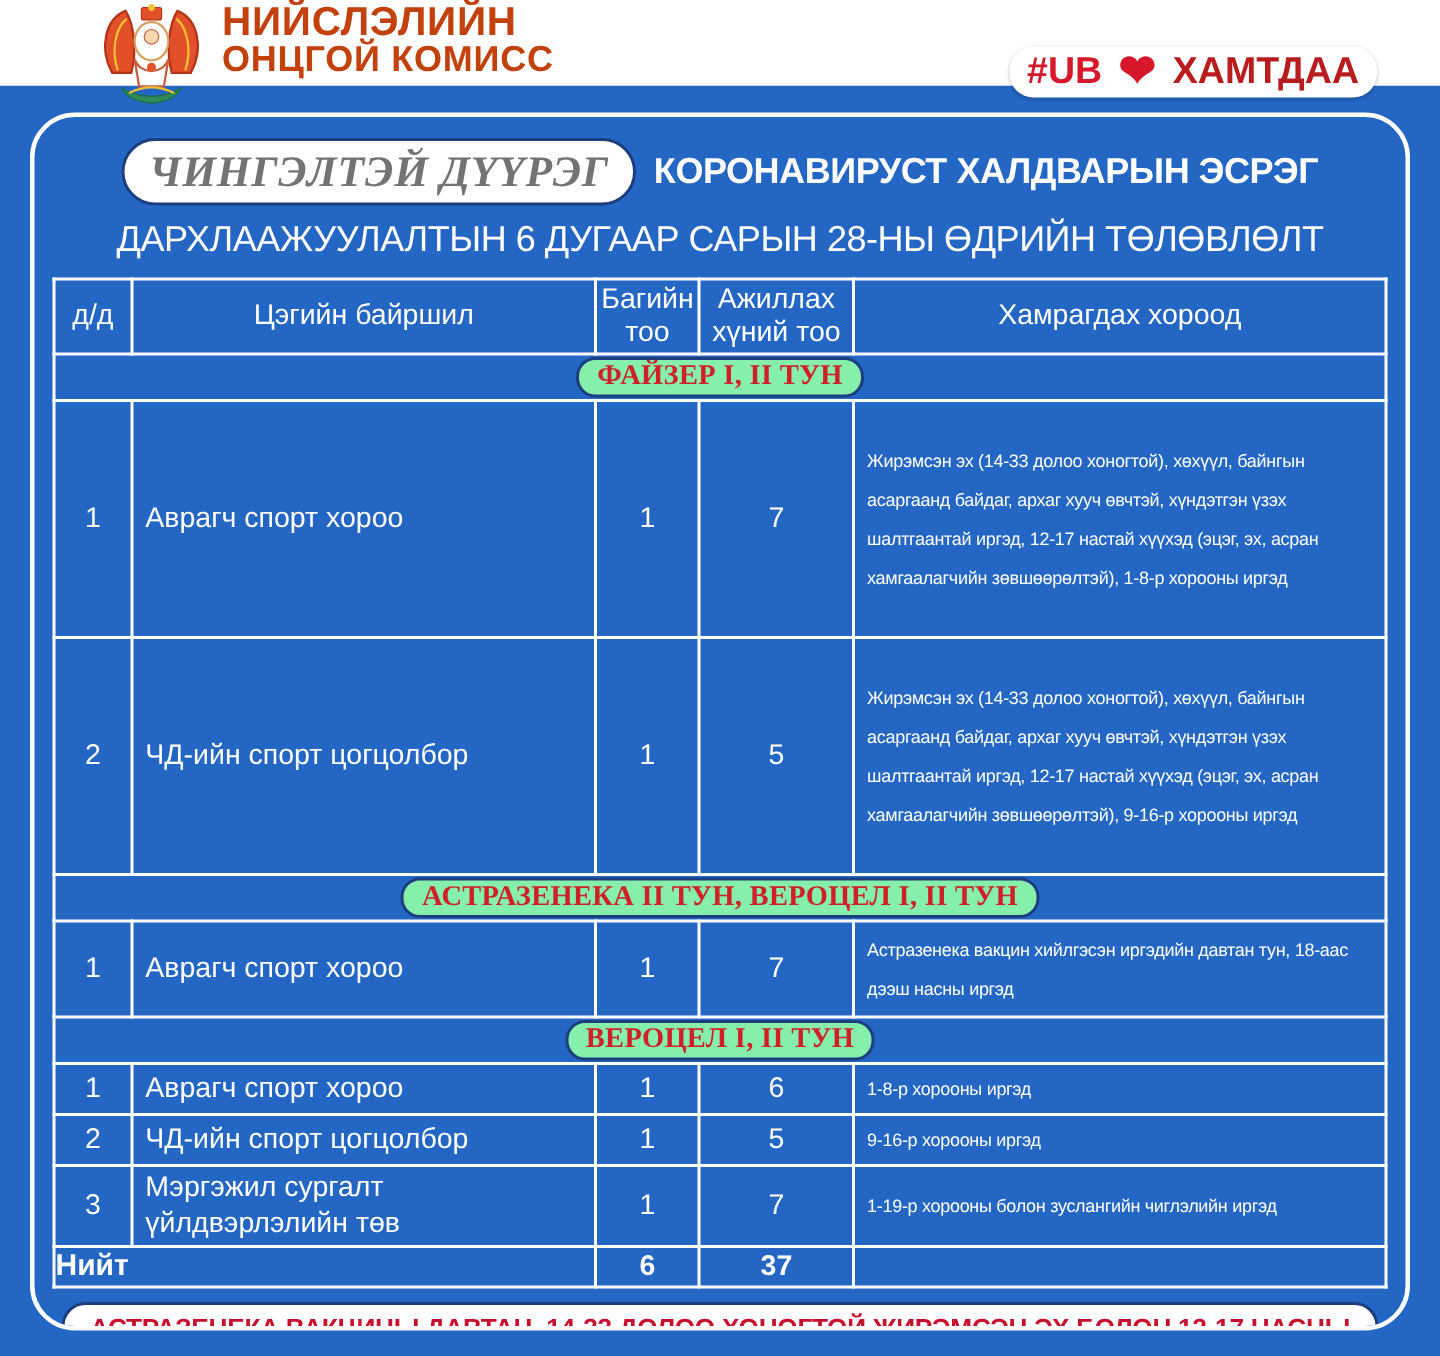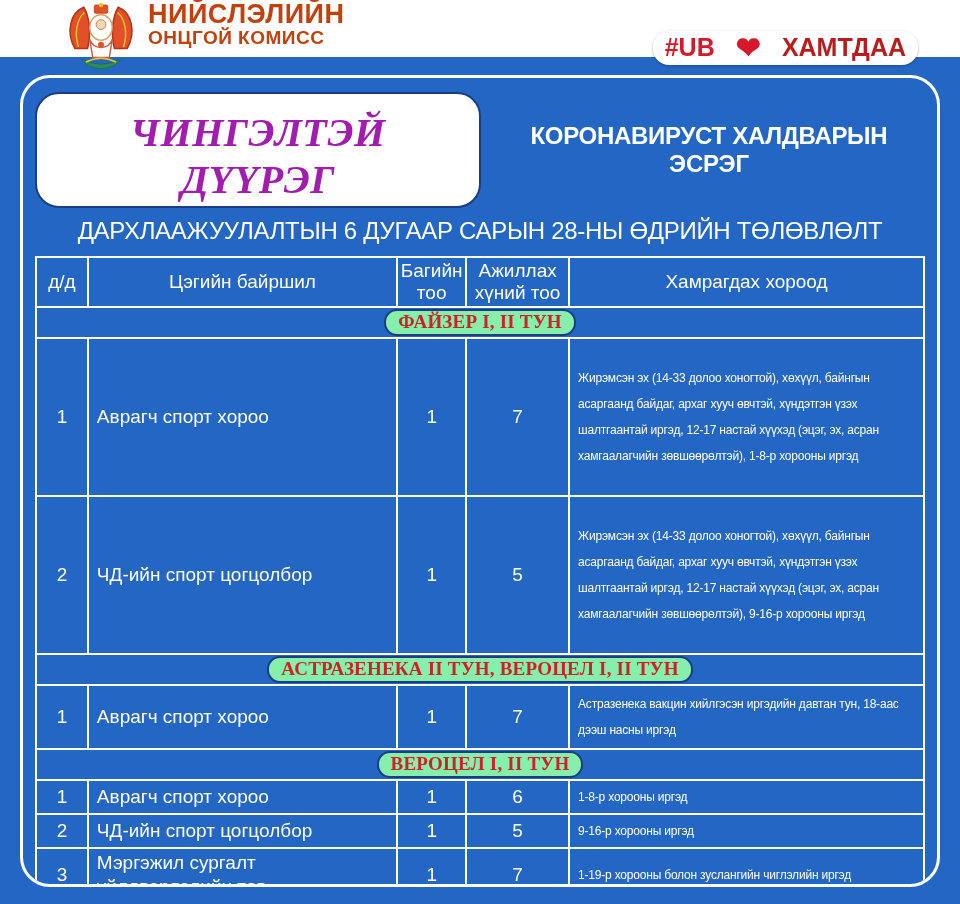--- a/index.html
+++ b/index.html
@@ -4,40 +4,40 @@
 <style>
   * { margin:0; padding:0; box-sizing:border-box; }
   html,body { width:960px; height:904px; }
   body { font-family:"Liberation Sans", sans-serif; background:#ffffff; position:relative; overflow:hidden; }
 
   
   .top-strip { position:relative; width:960px; height:57px; background:#ffffff; z-index:1; }
   .logo { position:absolute; left:62px; top:2px; width:78px; height:72px; z-index:4; }
   .org-name { position:absolute; left:148px; top:0; line-height:1.04; color:#c2410c; font-weight:bold; }
   .org-line1 { font-size:27px; letter-spacing:0.5px; }
-  .org-line2 { font-size:19px; letter-spacing:0.5px; }
+  .org-line2 { font-size:24px; letter-spacing:0.5px; }
   .hashtag-pill { position:absolute; right:42px; top:31px; z-index:5; background:#ffffff; border-radius:16px;
-                  padding:2px 12px 3px 12px; display:flex; align-items:center; gap:20px;
+                  padding:2px 12px 3px 12px; display:flex; align-items:center; gap:10px;
                   box-shadow:0 1px 3px rgba(0,0,0,0.25); font-weight:bold; font-size:25px; }
   .hashtag-prefix { color:#d7182a; }
   .hashtag-heart { color:#d7182a; font-size:30px; line-height:22px; margin:0 1px; }
   .hashtag-suffix { color:#b91c1c; }
 
   
   .blue-band { position:absolute; left:0; top:57px; width:960px; height:847px; background:#2466c4; }
   .inner-panel { position:absolute; left:20px; top:18px; width:920px; height:812px;
                  border:3px solid #ffffff; border-radius:30px; padding:12px 12px 6px 12px; overflow:hidden; }
 
   
   .title-block { text-align:center; color:#ffffff; }
   .title-line1 { display:flex; align-items:center; justify-content:center; gap:12px; margin-top:2px; }
-  .district-badge { display:inline-block; background:#ffffff; color:#a21caf; border:2px solid #1c3e7e;
-                    border-radius:24px; padding:15px 16px 3px 16px;
+  .district-badge { display:inline-block; background:#ffffff; color:#737373; border:2px solid #1c3e7e;
+                    border-radius:24px; padding:5px 16px 3px 16px;
                     font-family:"Liberation Serif", serif; font-weight:bold; font-style:italic;
-                    font-size:40px; letter-spacing:0.5px; }
+                    font-size:29px; letter-spacing:0.5px; }
   .title-rest { font-weight:bold; font-size:24px; letter-spacing:-0.3px;text-align:center; }
   .title-line2 { font-weight:normal; font-size:24px; letter-spacing:-0.3px; margin-top:9px; }
 
   
   table.schedule { width:890px; margin:11px auto 0 auto; border-collapse:collapse; color:#ffffff; }
   table.schedule th, table.schedule td { border:2px solid #ffffff; }
   table.schedule th { font-weight:normal; font-size:19px; text-align:center; padding:2px 2px; height:48px; }
   td.num { text-align:center; font-size:19px; }
   td.loc { text-align:left; font-size:19px; padding:2px 6px 2px 8px; line-height:24px; }
   td.khoroos { text-align:left; font-size:12px; padding:3px 4px 3px 8px; line-height:26px; letter-spacing:-0.2px; }

